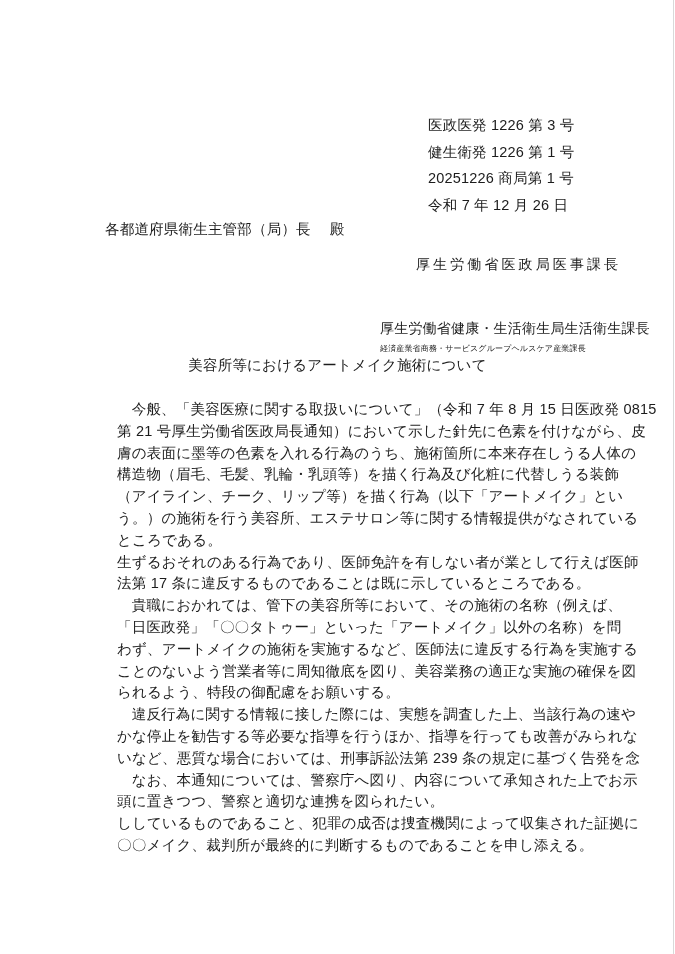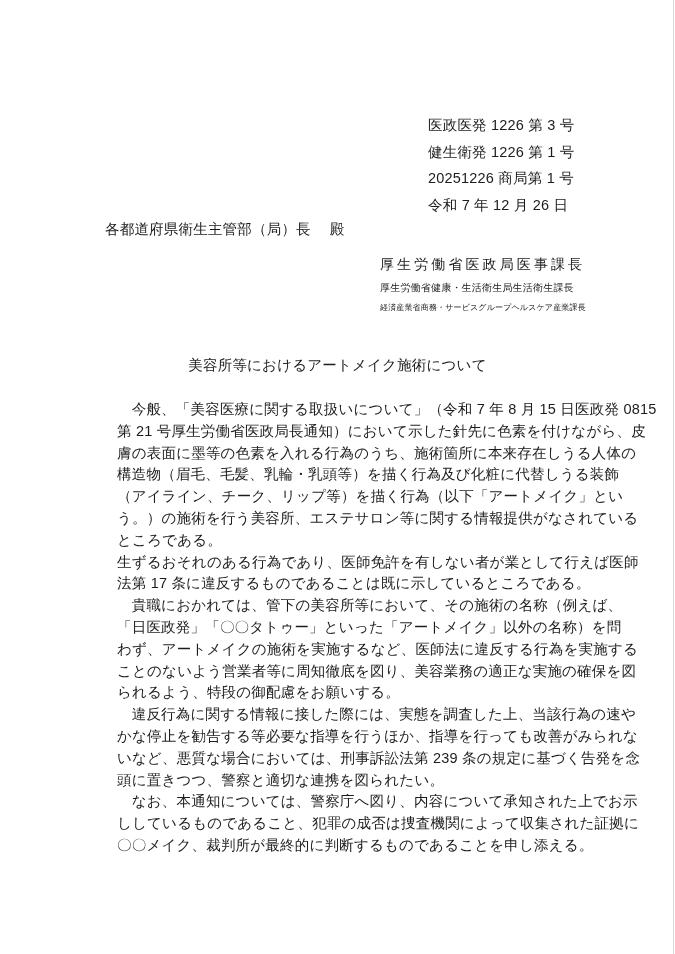--- a/index.html
+++ b/index.html
@@ -40,25 +40,27 @@
     position: absolute;
     top: 252px;
     left: 380px;
     width: 206px;
   }
   .sender { white-space: nowrap; }
   .sender.s1 {
     font-size: 14px;
     letter-spacing: 3.1px;
     line-height: 25px;
+    margin-left: 36px;
   }
   .sender.s2 {
-    font-size: 10px;
+    font-size: 14px;
     letter-spacing: 0.2px;
     line-height: 21px;
+    margin-top: 41px;
   }
   .sender.s3 {
     font-size: 8px;
     letter-spacing: 0.15px;
     line-height: 19px;
   }
   .doc-title {
     position: absolute;
     top: 356px;
     left: 0;
@@ -125,21 +127,21 @@
       <div class="body-line">生ずるおそれのある行為であり、医師免許を有しない者が業として行えば医師</div>
       <div class="body-line">法第 17 条に違反するものであることは既に示しているところである。</div>
       <div class="body-line">　貴職におかれては、管下の美容所等において、その施術の名称（例えば、</div>
       <div class="body-line">「日医政発」「〇〇タトゥー」といった「アートメイク」以外の名称）を問</div>
       <div class="body-line">わず、アートメイクの施術を実施するなど、医師法に違反する行為を実施する</div>
       <div class="body-line">ことのないよう営業者等に周知徹底を図り、美容業務の適正な実施の確保を図</div>
       <div class="body-line">られるよう、特段の御配慮をお願いする。</div>
       <div class="body-line">　違反行為に関する情報に接した際には、実態を調査した上、当該行為の速や</div>
       <div class="body-line">かな停止を勧告する等必要な指導を行うほか、指導を行っても改善がみられな</div>
       <div class="body-line">いなど、悪質な場合においては、刑事訴訟法第 239 条の規定に基づく告発を念</div>
+      <div class="body-line">　なお、本通知については、警察庁へ図り、内容について承知された上でお示</div>
       <div class="body-line">頭に置きつつ、警察と適切な連携を図られたい。</div>
-      <div class="body-line">　なお、本通知については、警察庁へ図り、内容について承知された上でお示</div>
       <div class="body-line">ししているものであること、犯罪の成否は捜査機関によって収集された証拠に</div>
       <div class="body-line">〇〇メイク、裁判所が最終的に判断するものであることを申し添える。</div>
     </div>
 
   <div class="edge-line" style="background: rgb(217, 217, 217);"></div>
 
 </div>
 
 </body></html>

